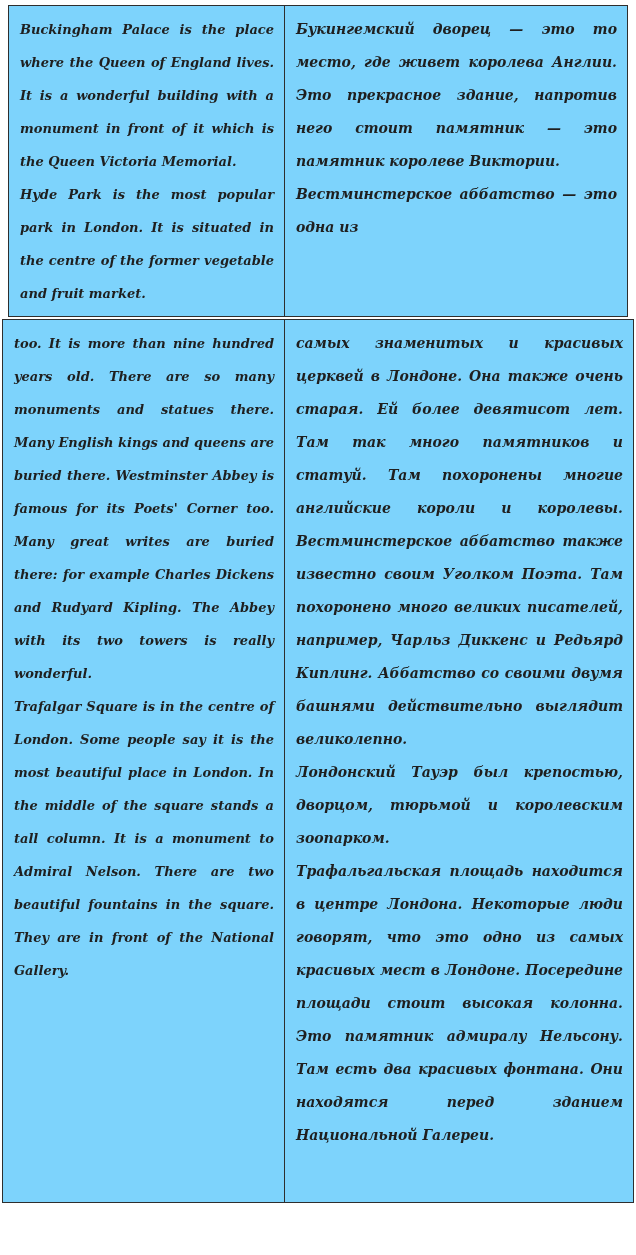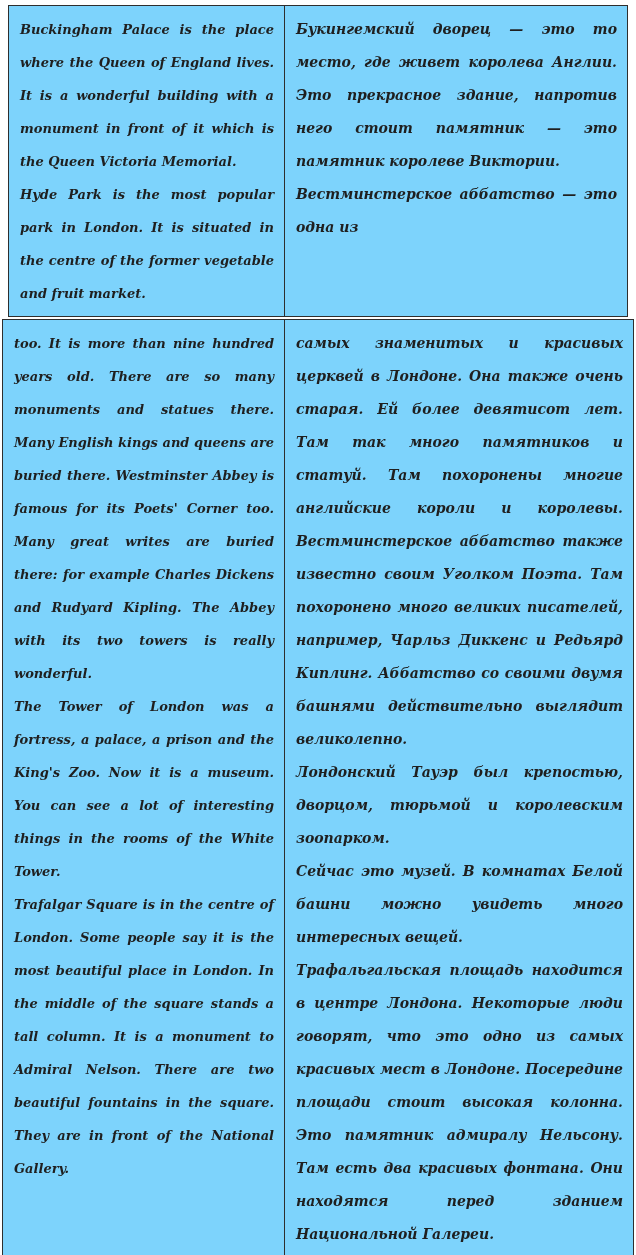--- a/index.html
+++ b/index.html
@@ -80,26 +80,24 @@
     </div>
     <div class="cell ru">
       <p>Букингемский дворец — это то место, где живет королева Англии. Это прекрасное здание, напротив него стоит памятник — это памятник королеве Виктории.</p>
       <p class="gap1">Вестминстерское аббатство — это одна из</p>
     </div>
   </div>
 
   <div class="tbl tbl2">
     <div class="cell en en2">
       <p>too. It is more than nine hundred years old. There are so many monuments and statues there. Many English kings and queens are buried there. Westminster Abbey is famous for its Poets' Corner too. Many great writes are buried there: for example Charles Dickens and Rudyard Kipling. The Abbey with its two towers is really wonderful.</p>
-      <p>The Tower of London was a fortress, a palace, a prison and the King's Zoo. Now it is a museum. You can see a lot of interesting things in the rooms of the White Tower.</p>
       <p>Trafalgar Square is in the centre of London. Some people say it is the most beautiful place in London. In the middle of the square stands a tall column. It is a monument to Admiral Nelson. There are two beautiful fountains in the square. They are in front of the National Gallery.</p>
 
     </div>
     <div class="cell ru">
       <p>самых знаменитых и красивых церквей в Лондоне. Она также очень старая. Ей более девятисот лет. Там так много памятников и статуй. Там похоронены многие английские короли и королевы. Вестминстерское аббатство также известно своим Уголком Поэта. Там похоронено много великих писателей, например, Чарльз Диккенс и Редьярд Киплинг. Аббатство со своими двумя башнями действительно выглядит великолепно.</p>
       <p>Лондонский Тауэр был крепостью, дворцом, тюрьмой и королевским зоопарком.</p>
-      <p>Сейчас это музей. В комнатах Белой башни можно увидеть много интересных вещей.</p>
       <p>Трафальгальская площадь находится в центре Лондона. Некоторые люди говорят, что это одно из самых красивых мест в Лондоне. Посередине площади стоит высокая колонна. Это памятник адмиралу Нельсону. Там есть два красивых фонтана. Они находятся перед зданием Национальной Галереи.</p>
 
     </div>
   </div>
 
 </div>
 
 </body></html>

